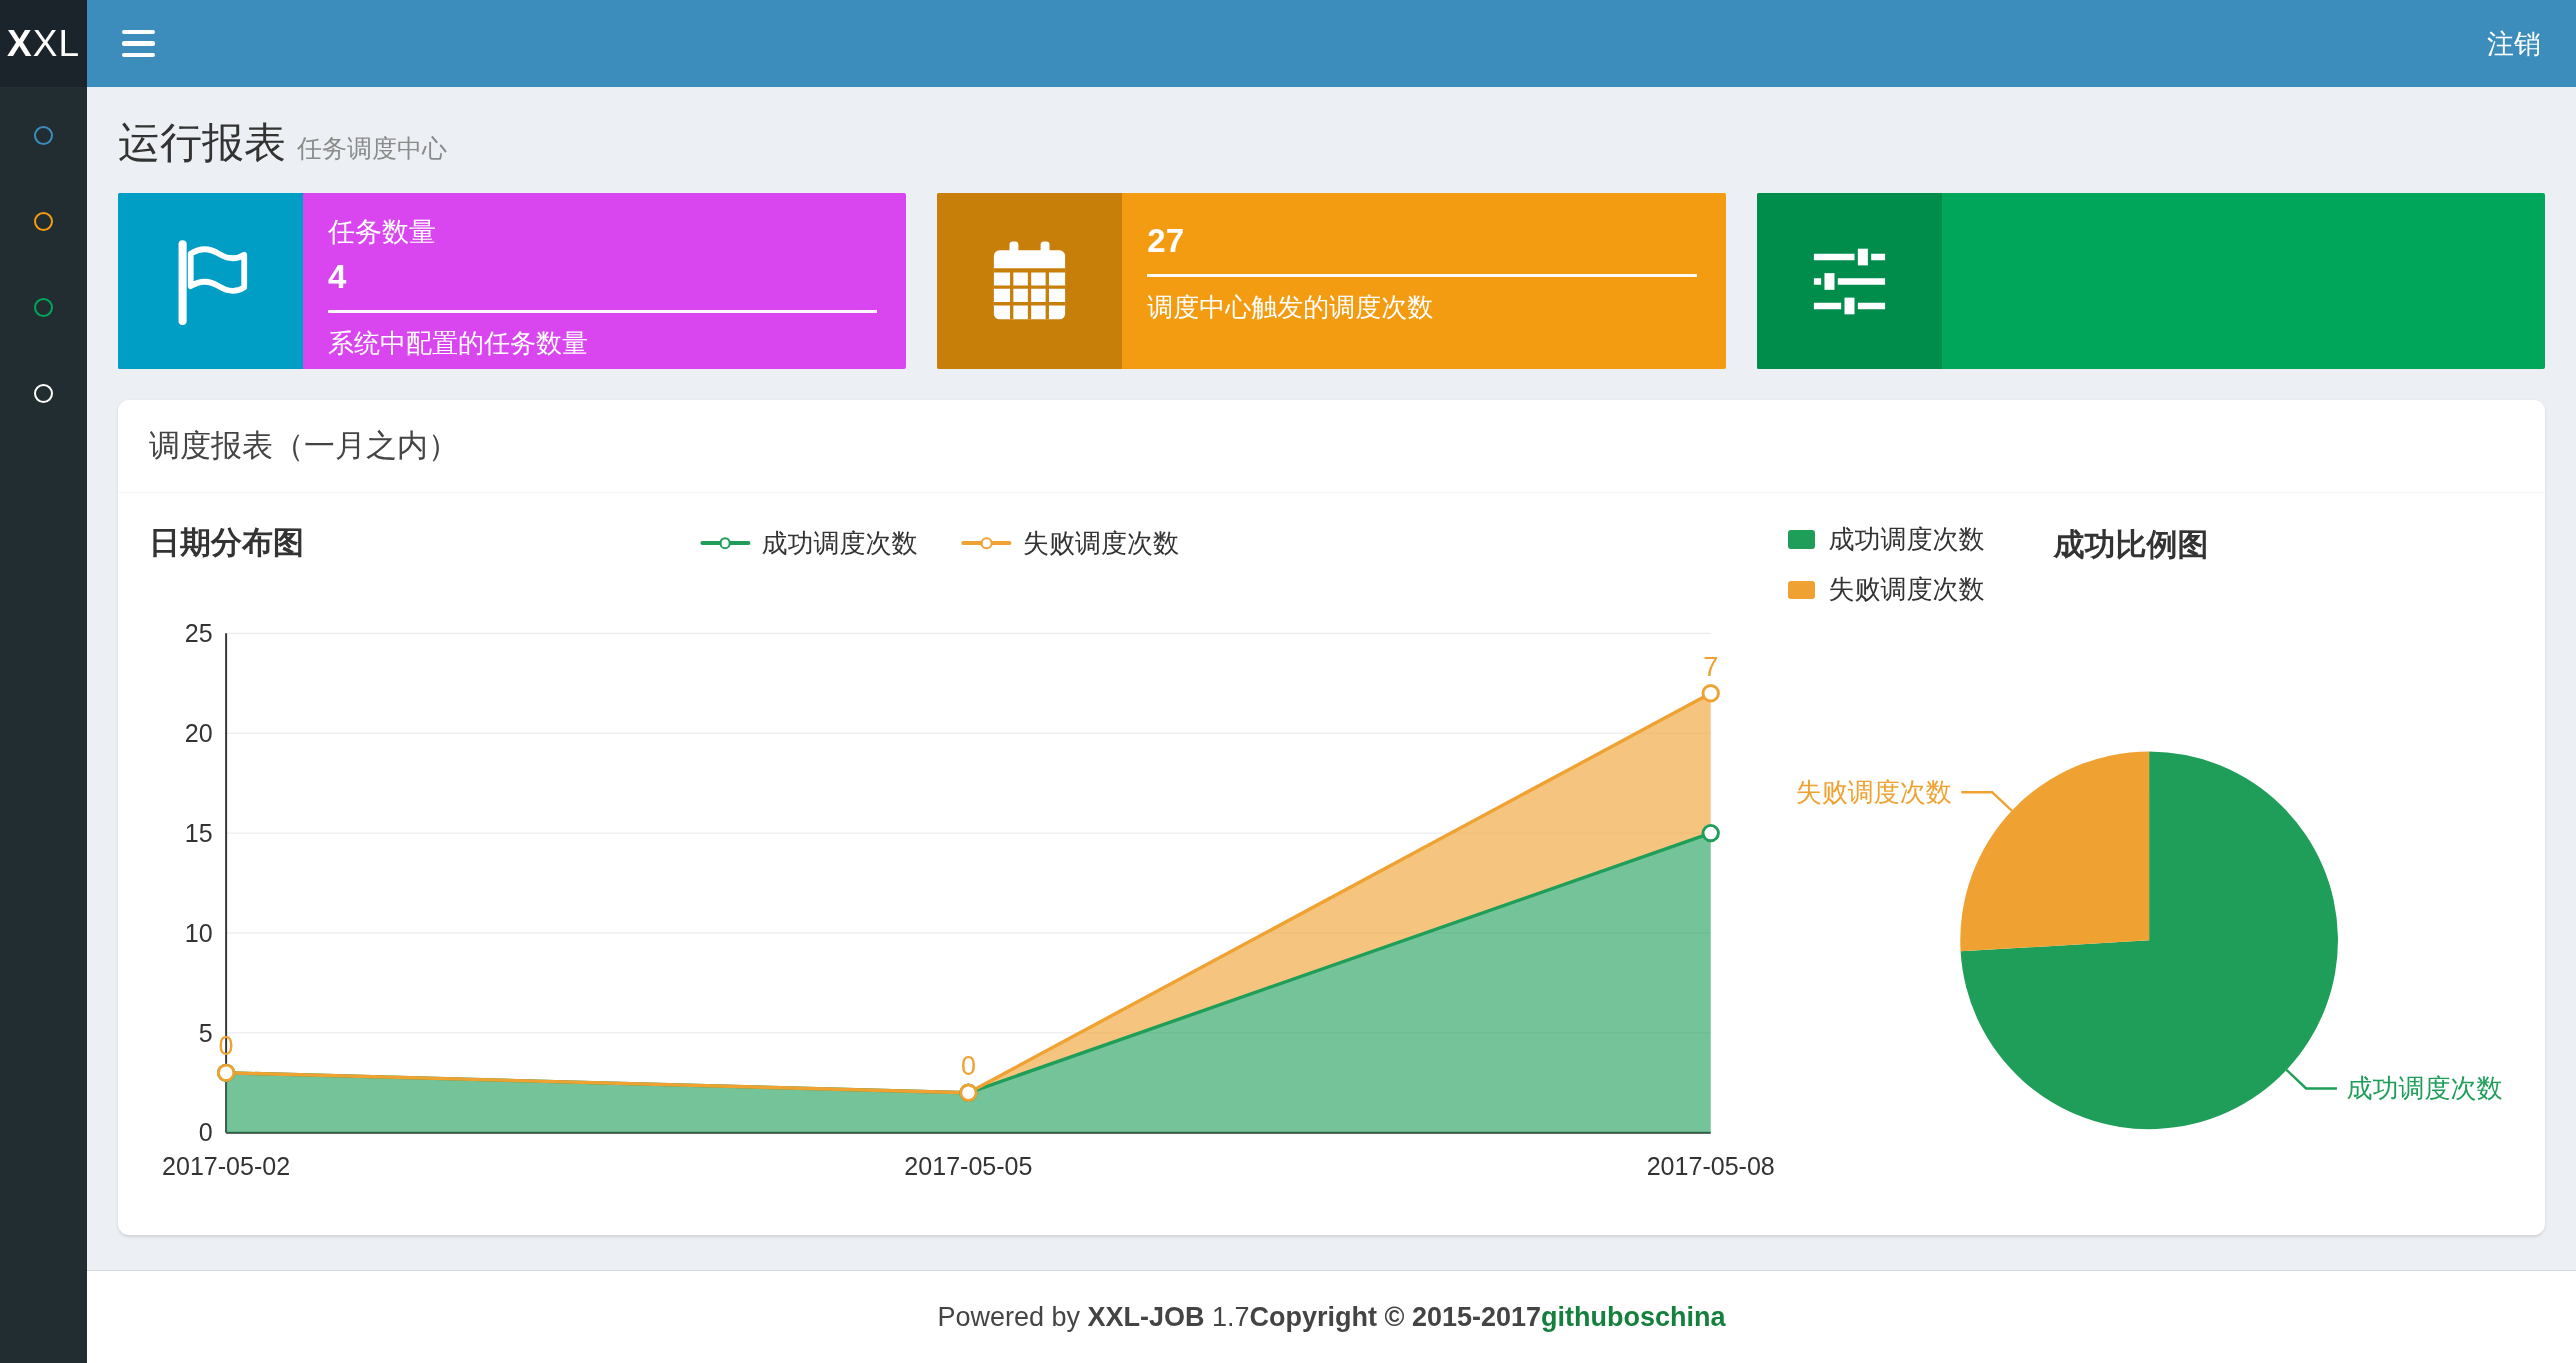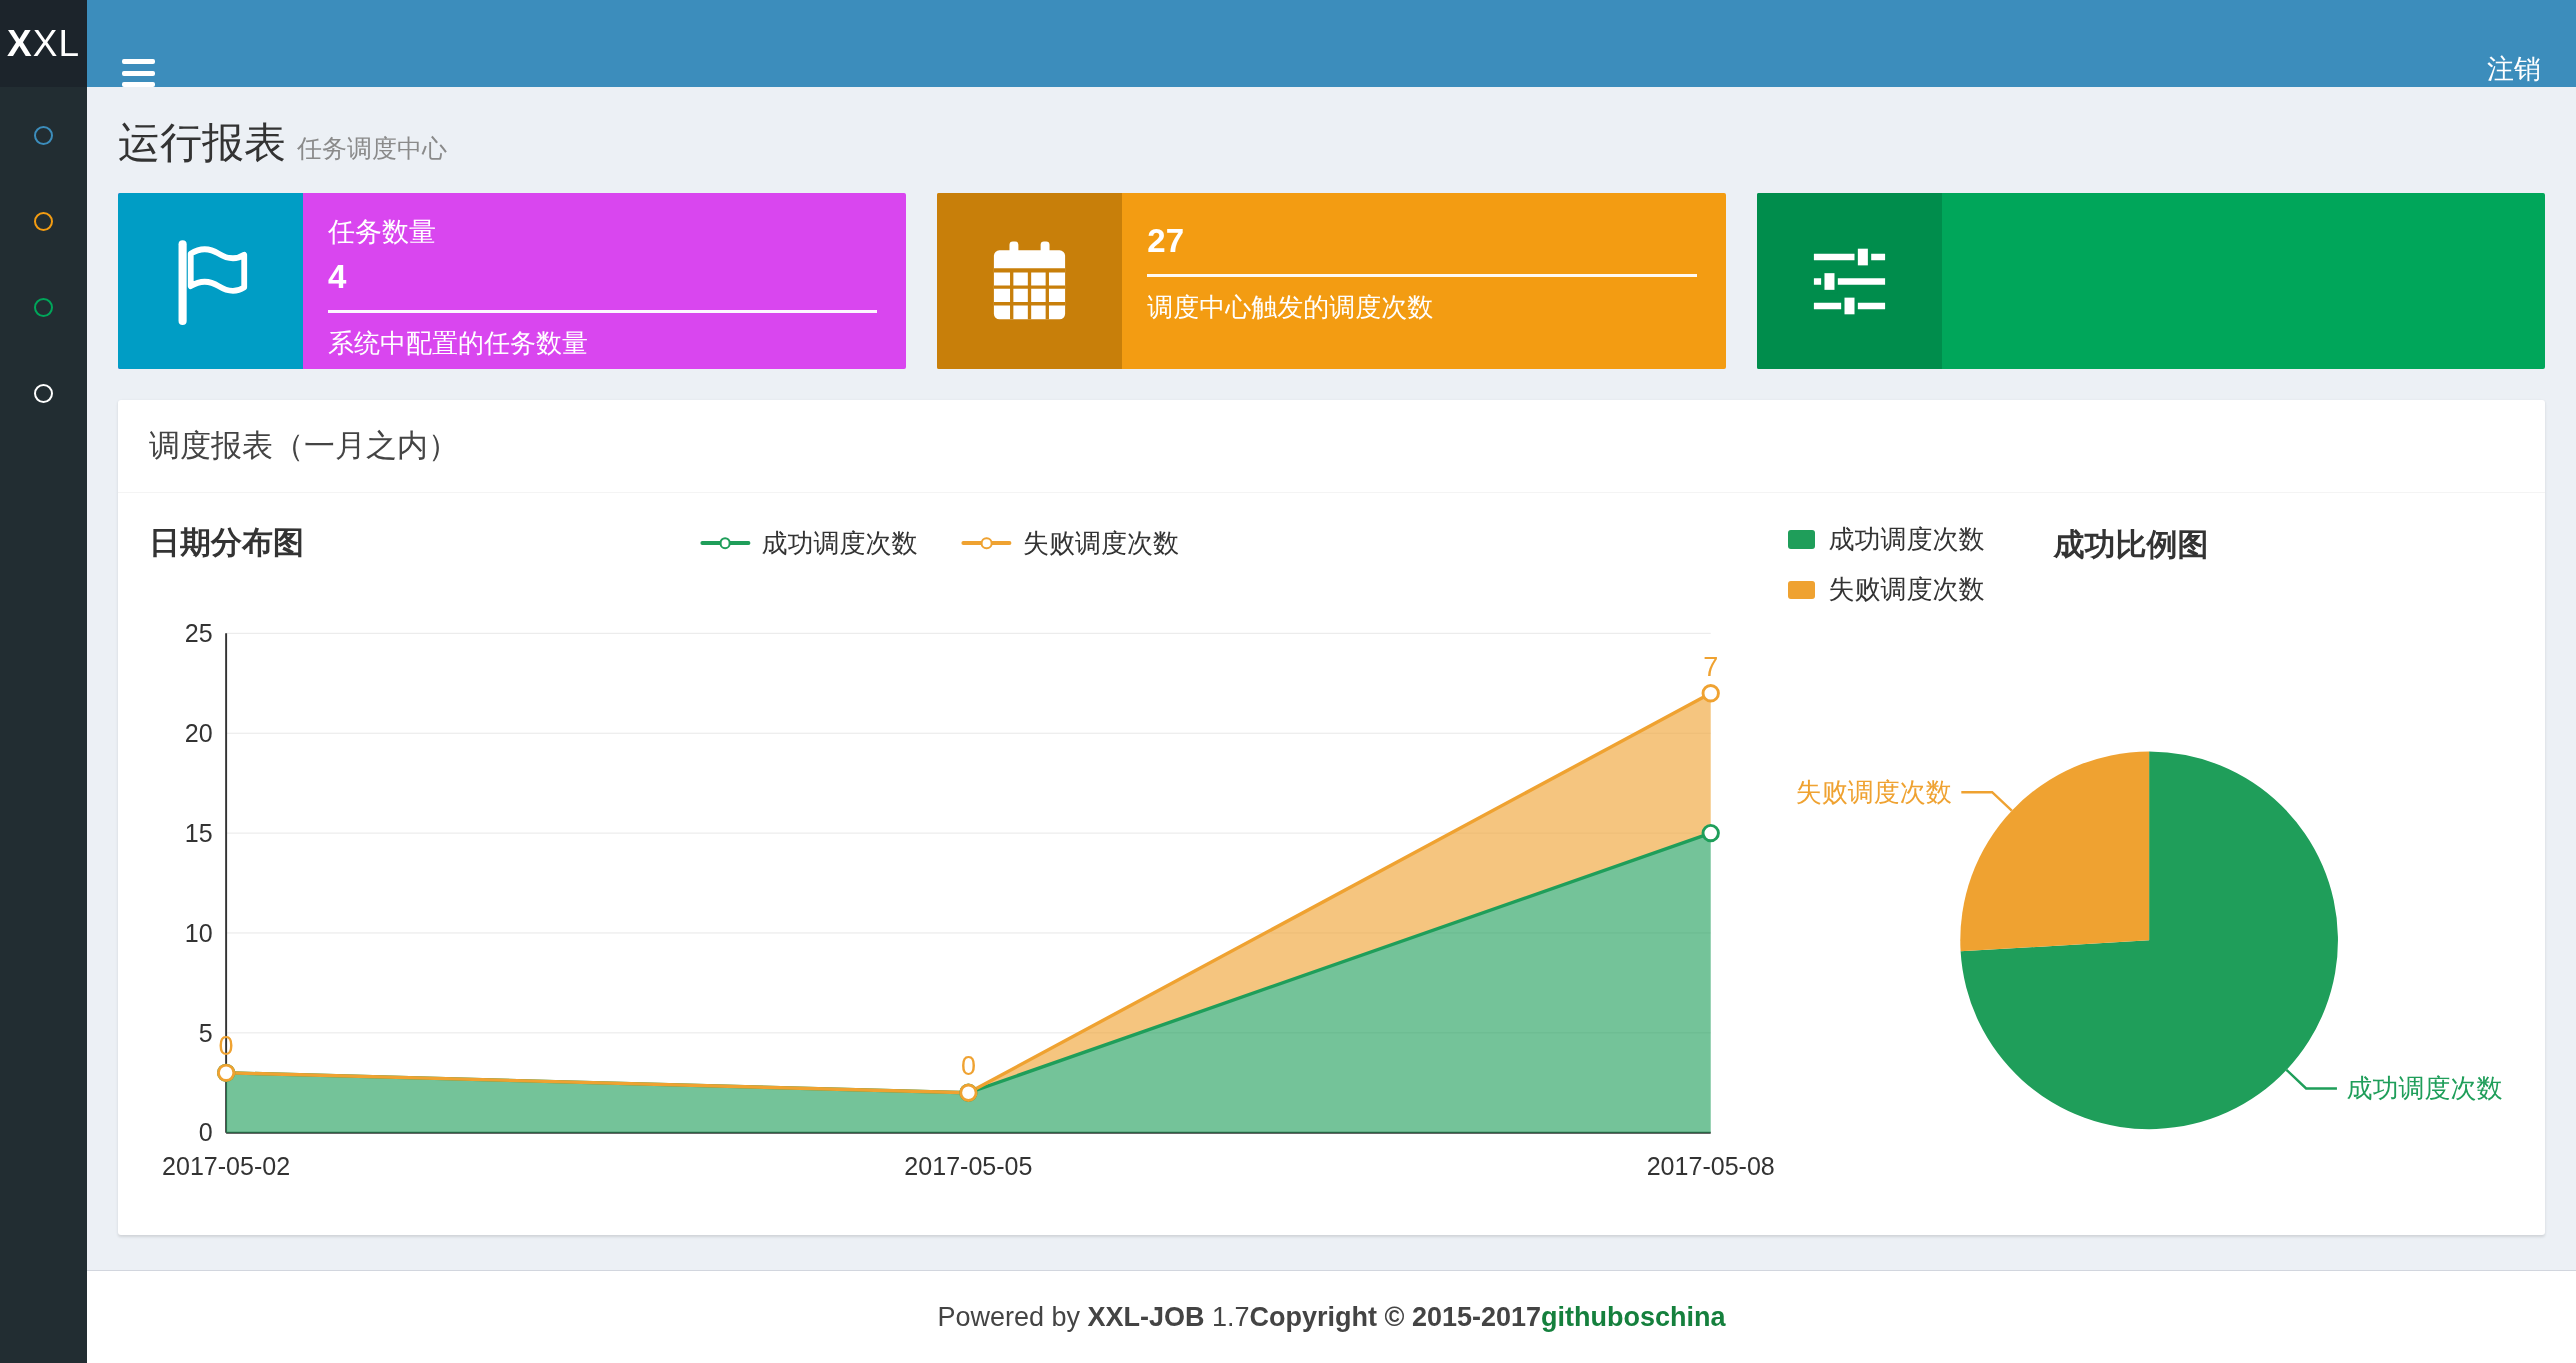--- a/index.html
+++ b/index.html
@@ -3,21 +3,21 @@
 <meta charset="utf-8">
 <style>
   *{box-sizing:border-box;margin:0;padding:0}
   html,body{width:2576px;height:1363px}
   body{font-family:"Liberation Sans",sans-serif;background:#ecf0f5;position:relative;overflow:hidden}
 
   
   .header{position:absolute;top:0;left:0;width:100%;height:87px;display:flex;background:#3c8dbc;z-index:5}
   .logo{width:87px;height:87px;background:#1c242b;color:#fff;display:flex;align-items:center;justify-content:center;font-size:37px;cursor:pointer;letter-spacing:1px}
   .logo .b{font-weight:bold}
-  .navbar{flex:1;display:flex;align-items:flex-end;justify-content:space-between;padding:0 35px}
+  .navbar{flex:1;display:flex;align-items:center;justify-content:space-between;padding:0 35px}
   .hamburger{display:flex;flex-direction:column;gap:6.7px;cursor:pointer;background:none;border:none}
   .hamburger span{display:block;width:33px;height:4.8px;background:#fff;border-radius:1.9px}
   .logout{color:#fff;font-size:27px;text-decoration:none;cursor:pointer}
 
   
   .sidebar{position:absolute;top:87px;left:0;width:87px;height:1276px;background:#222d32;padding-top:5.8px}
   .side-item{height:86px;display:flex;align-items:center;justify-content:center;cursor:pointer}
   .side-circle{width:19px;height:19px;border-radius:50%;border:2.9px solid #fff}
 
   
@@ -28,21 +28,21 @@
 
   .boxes{display:flex;gap:31px;padding:0 31px}
   .info-box{flex:1;height:176px;display:flex;color:#fff;border-radius:1.9px;overflow:hidden}
   .ib-icon{width:185px;display:flex;align-items:center;justify-content:center}
   .ib-body{flex:1;padding:21px 29px 0 25px}
   .ib-label{font-size:27px}
   .ib-value{font-size:33px;font-weight:bold;margin-top:7.7px}
   .ib-bar{height:2.9px;background:rgba(255,255,255,.95);margin:14.5px 0 12.5px}
   .ib-desc{font-size:26px}
 
-  .panel{margin:31px;background:#fff;box-shadow:0 1.9px 2.9px rgba(0,0,0,.12);border-radius:3px}
+  .panel{margin:31px;background:#fff;box-shadow:0 1.9px 2.9px rgba(0,0,0,.12);border-radius:11px}
   .panel-header{padding:25px 31px;font-size:31px;color:#444;border-bottom:1px solid #f4f4f4}
   .panel-body{display:flex;padding:29px 31px 25px}
 
   .chart-left{width:1581px;position:relative}
   .cl-top{position:relative;height:67px}
   .chart-title{font-size:31px;font-weight:bold;color:#333}
   .line-legend{position:absolute;top:3.9px;left:50%;transform:translateX(-50%);display:flex;gap:44px;white-space:nowrap}
   .legend-item{display:flex;align-items:center;gap:11.6px;cursor:pointer;font-size:26px;color:#333}
   .legend-line{position:relative;width:50px;height:3.9px;border-radius:1.9px;background:#999}
   .legend-line i{position:absolute;left:50%;top:50%;transform:translate(-50%,-50%);width:11.6px;height:11.6px;border-radius:50%;background:#fff;border:2.9px solid #999}

